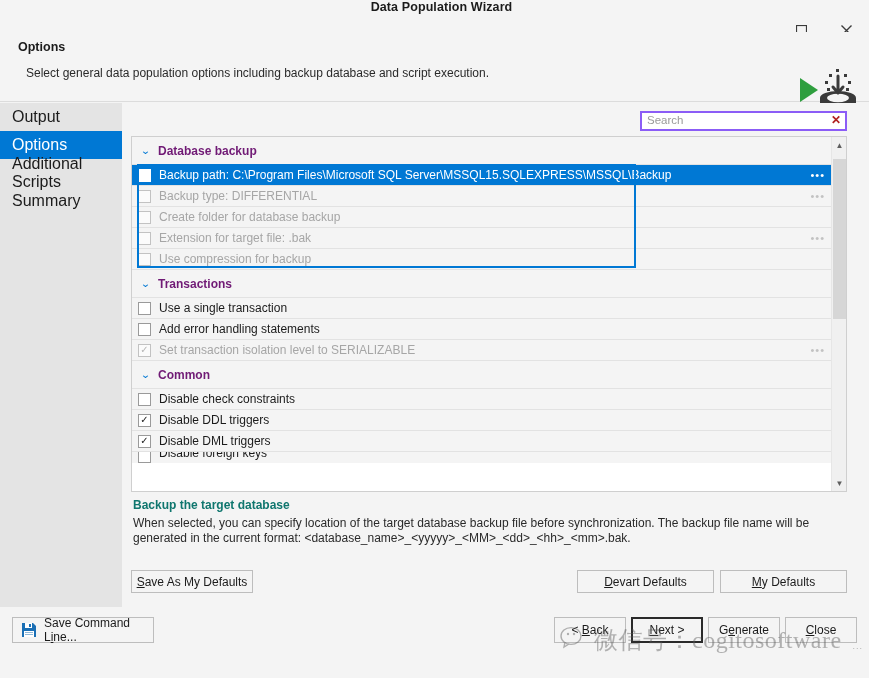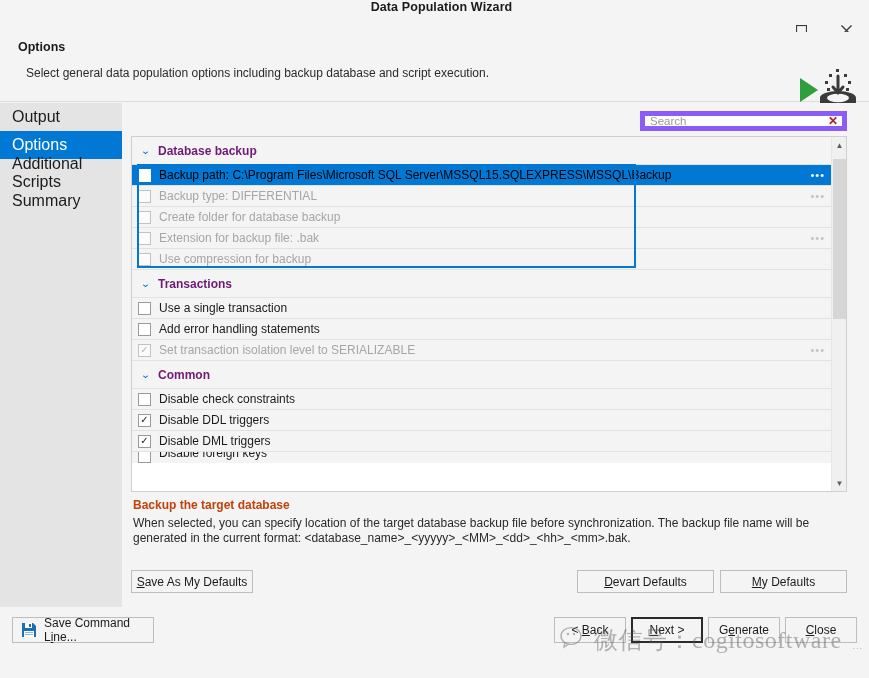--- a/index.html
+++ b/index.html
@@ -58,22 +58,22 @@
 
   
   .content {
     position: absolute; left: 122px; top: 103px; width: 747px; height: 575px;
     background: #f4f4f4;
   }
 
   
   .search-wrap {
     position: absolute; left: 518px; top: 8px; width: 207px; height: 20px;
-    background: #ffffff; border: 5px solid #8b5cf6;
-    display: flex; align-items: center;
+    background: #ffffff; border: 2px solid #8b5cf6;
+    display: flex; align-items: flex-end;
   }
   .search-input {
     flex: 1; border: 0; outline: none; height: 18px;
     font-family: "Liberation Sans", sans-serif; font-size: 11.5px;
     padding-left: 5px; color: #1b1b1b; background: transparent;
   }
   .search-input::placeholder { color: #9a9a9a; }
   .search-clear {
     width: 18px; text-align: center; color: #b02020; font-size: 12px;
     font-weight: bold; line-height: 18px; cursor: pointer;
@@ -112,21 +112,21 @@
   .row .dots {
     position: absolute; right: 7px; top: 50%; transform: translateY(-50%);
     font-size: 11px; letter-spacing: 1px; color: #6b6b6b; line-height: 1;
   }
 
   .row.disabled .cb { border-color: #c2c2c2; background: #fbfbfb; color: #b6b6b6; }
   .row.disabled .lbl { color: #a6a6a6; }
   .row.disabled .dots { color: #c2c2c2; }
 
   .row.selected { background: #0078d4; }
-  .row.selected .lbl { color: #000000; }
+  .row.selected .lbl { color: #ffffff; }
   .row.selected .cb { border-color: #ffffff; background: #ffffff; }
   .row.selected .dots { color: #ffffff; }
 
   .row.clipped { height: 11px; overflow: hidden; border-bottom: none; }
   .row.clipped .cb { margin-top: -2px; }
   .row.clipped .lbl { margin-top: -10px; }
 
   
   .focus-rect {
     position: absolute; left: 5px; top: 27px; width: 499px; height: 104px;
@@ -148,21 +148,21 @@
   .vs-thumb {
     position: absolute; left: 1px; width: 13px; top: 22px; height: 160px;
     background: #d6d6d6;
   }
 
   
   .descbox {
     position: absolute; left: 9px; top: 393px; width: 716px; height: 60px;
     padding: 2px 2px 0 2px;
   }
-  .desc-title { font-size: 12px; font-weight: bold; color: #c2410c; }
+  .desc-title { font-size: 12px; font-weight: bold; color: #0f766e; }
   .desc-body {
     margin-top: 4px; font-size: 12px; color: #2a2a2a; line-height: 15px;
     width: 708px;
   }
 
   
   .btn {
     background: #f4f4f4; border: 1px solid #bdbdbd; font-family: "Liberation Sans", sans-serif;
     font-size: 12px; color: #1b1b1b; display: flex; align-items: center; justify-content: center;
     cursor: pointer;
@@ -283,21 +283,21 @@
             <span class="cb"></span>
             <span class="lbl">Backup type: DIFFERENTIAL</span>
             <span class="dots">•••</span>
           </div>
           <div class="row disabled">
             <span class="cb"></span>
             <span class="lbl">Create folder for database backup</span>
           </div>
           <div class="row disabled">
             <span class="cb"></span>
-            <span class="lbl">Extension for backup file: .bak</span>
+            <span class="lbl">Extension for target file: .bak</span>
             <span class="dots">•••</span>
           </div>
           <div class="row disabled">
             <span class="cb"></span>
             <span class="lbl">Use compression for backup</span>
           </div>
           <div class="grp">
             <span class="chev">⌄</span>
             <span class="grp-label">Transactions</span>
           </div>

